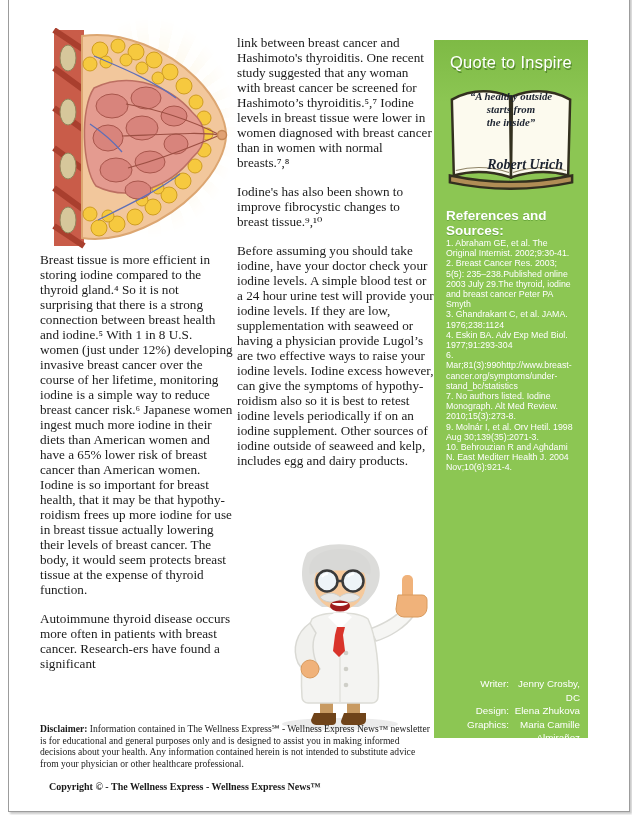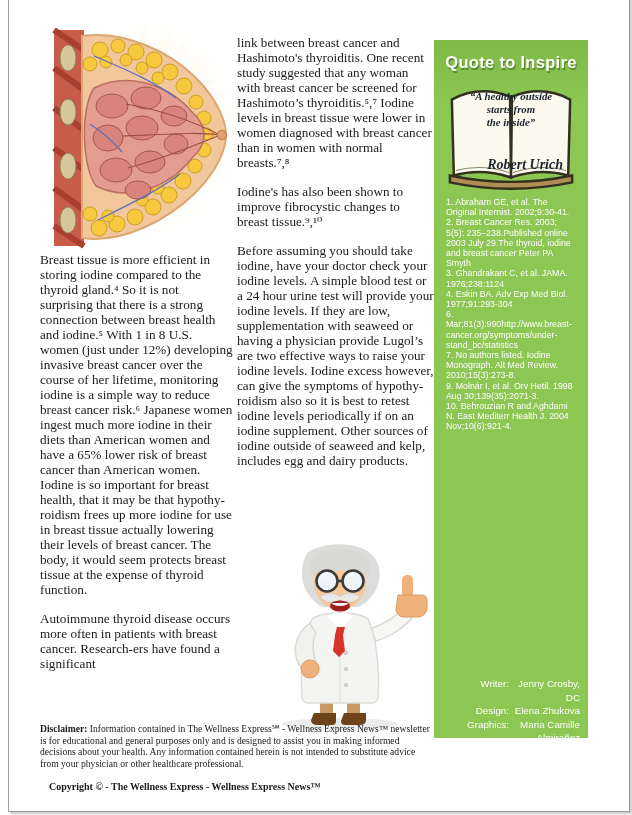--- a/index.html
+++ b/index.html
@@ -12,21 +12,21 @@
          -webkit-mask:radial-gradient(closest-side at 58% 46%, #000 25%, transparent 98%);
          mask:radial-gradient(closest-side at 58% 46%, #000 25%, transparent 98%);}
   .breast-art{position:absolute;left:42px;top:28px;width:186px;height:222px;}
   .col{position:absolute;font-size:13.2px;line-height:15px;text-align:left;}
   .col-left{left:40px;top:252px;width:193px;}
   .col-mid{left:237px;top:35px;width:197px;}
   .col p{margin:0 0 14px 0;}
   .sidebar{position:absolute;left:434px;top:40px;width:154px;height:698px;
            background:linear-gradient(#7eba45,#8cc653 9%,#8cc653);
            font-family:"Liberation Sans","DejaVu Sans",sans-serif;color:#ffffff;}
-  .quote-title{margin-top:13px;text-align:center;font-size:16.5px;font-weight:bold;
+  .quote-title{margin-top:13px;text-align:center;font-size:16.5px;font-weight:normal;
                letter-spacing:.3px;color:#fff;text-shadow:1px 2px 0 #55892e;}
   .book-wrap{position:relative;width:138px;height:118px;margin:7px auto 0 auto;}
   .book-svg{position:absolute;left:0;top:0;width:138px;height:118px;}
   .quote-lines{position:absolute;left:0;right:0;top:11px;text-align:center;
                font-family:"Liberation Serif","DejaVu Serif",serif;
                font-style:italic;font-weight:bold;font-size:10.8px;line-height:13px;color:#1c2330;}
   .quote-author{position:absolute;right:17px;top:78px;
                 font-family:"Liberation Serif","DejaVu Serif",serif;
                 font-style:italic;font-weight:bold;font-size:14px;color:#1c2330;}
   .refs{padding:0 11px 0 12px;}
@@ -178,20 +178,21 @@
       </svg>
       <div class="quote-lines">
         <div>“A healthy outside</div>
         <div>starts from</div>
         <div>the inside”</div>
       </div>
       <div class="quote-author">Robert Urich</div>
     </div>
 
     <div class="refs">
+      <div class="refs-title">References and Sources:</div>
       <div class="ref-item">1. Abraham GE, et al. The Original Internist. 2002;9:30-41.</div>
       <div class="ref-item">2. Breast Cancer Res. 2003; 5(5): 235–238.Published online 2003 July 29.The thyroid, iodine and breast cancer Peter PA Smyth</div>
       <div class="ref-item">3. Ghandrakant C, et al. JAMA. 1976;238:1124</div>
       <div class="ref-item">4. Eskin BA. Adv Exp Med Biol. 1977;91:293-304</div>
       <div class="ref-item">6. Mar;81(3):990http://www.breast-cancer.org/symptoms/under-stand_bc/statistics</div>
       <div class="ref-item">7. No authors listed. Iodine Monograph. Alt Med Review. 2010;15(3):273-8.</div>
       <div class="ref-item">9. Molnár I, et al. Orv Hetil. 1998 Aug 30;139(35):2071-3.</div>
       <div class="ref-item">10. Behrouzian R and Aghdami N. East Mediterr Health J. 2004 Nov;10(6):921-4.</div>
     </div>
 

